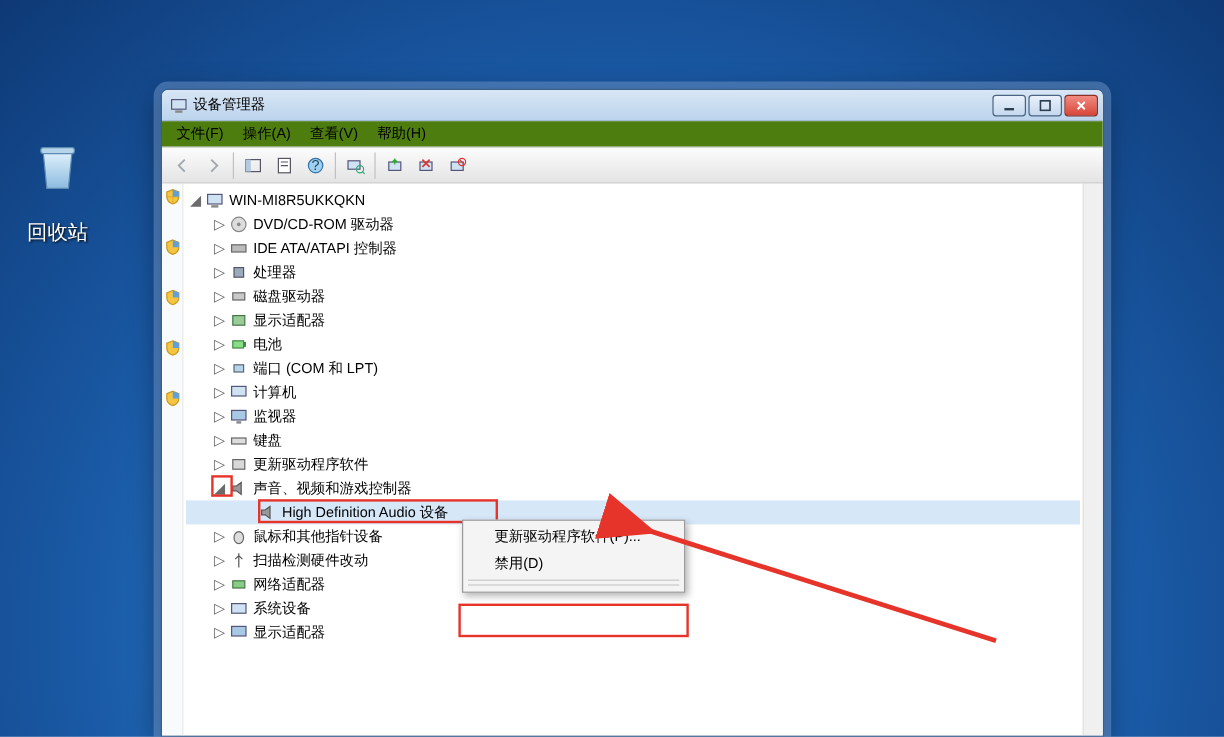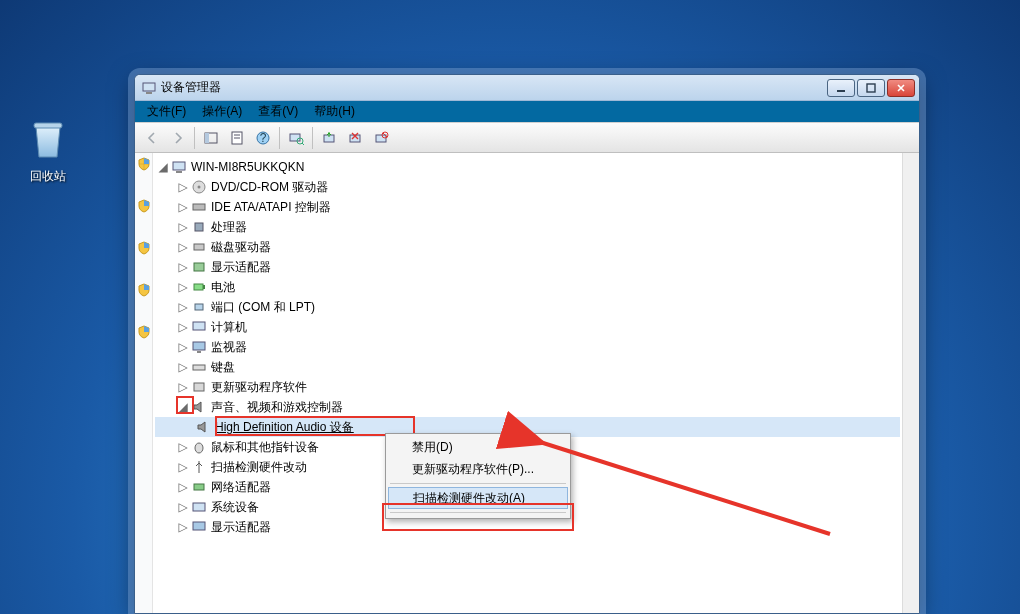--- a/index.html
+++ b/index.html
@@ -4,21 +4,21 @@
 <style>
   * { box-sizing: border-box; margin: 0; padding: 0; font-family: "Segoe UI", Tahoma, sans-serif; font-size: 12px; }
   html, body { width: 1020px; height: 614px; overflow: hidden; }
   body {
     background: radial-gradient(circle at 50% 85%, #4aa3e0 0%, #2a7cc9 30%, #1a5aa6 60%, #0e3975 100%);
     position: relative;
   }
   
   .desktop-icon { position: absolute; left: 18px; top: 115px; width: 60px; text-align: center; color: white; cursor: default; }
   .desktop-icon svg { width: 48px; height: 48px; }
-  .desktop-icon-label { font-size: 12px; text-shadow: 1px 1px 2px black; margin-top: 2px; }
+  .desktop-icon-label { font-size: 17px; text-shadow: 1px 1px 2px black; margin-top: 16px; }
   
   .window {
     position: absolute; left: 134px; top: 74px; width: 786px; height: 540px;
     background: #fff;
     border: 1px solid #3a5f8a;
     border-radius: 6px 6px 0 0;
     box-shadow: 0 0 0 6px rgba(120,160,210,0.45), 0 6px 24px rgba(0,0,0,0.5);
     display: flex; flex-direction: column;
     overflow: hidden;
   }
@@ -27,39 +27,39 @@
     background: linear-gradient(to bottom, #d8e6f5, #bcd4ec);
     display: flex; align-items: center; padding: 0 4px 0 6px;
     border-bottom: 1px solid #9fb9d6;
   }
   .titlebar-icon { width: 16px; height: 16px; margin-right: 4px; }
   .titlebar-title { flex: 1; color: #000; }
   .win-controls { display: flex; gap: 2px; }
   .win-btn { width: 28px; height: 18px; border: 1px solid #4a6582; border-radius: 3px; display: flex; align-items:center; justify-content:center; background: linear-gradient(to bottom,#e9f1fb,#c5d8ee); }
   .win-btn.close { background: linear-gradient(to bottom,#f08b82,#d9463a); border-color:#8c2f27; }
   .win-btn svg { width: 10px; height: 10px; }
-  .menubar { height: 22px; background:#0369a1; display:flex; align-items:center; padding:0 4px; border-bottom:1px solid #d0d0d0; }
+  .menubar { height: 22px; background:#4d7c0f; display:flex; align-items:center; padding:0 4px; border-bottom:1px solid #d0d0d0; }
   .menu-item { padding: 2px 8px; cursor: default; }
   .toolbar { height: 30px; background: linear-gradient(to bottom,#fcfcfc,#e4e4e4); border-bottom:1px solid #bfbfbf; display:flex; align-items:center; padding:0 4px; gap:0; }
   .tb-btn { width: 24px; height: 24px; display:flex; align-items:center; justify-content:center; border:1px solid transparent; border-radius:2px; margin:0 1px; }
   .tb-btn svg { width:16px; height:16px; }
   .tb-btn.disabled { opacity: .4; }
   .tb-sep { width:1px; height:22px; background:#c0c0c0; margin:0 3px; }
   .content-row { flex:1; display:flex; min-height:0; }
   .left-rail { width:18px; background:#f9fafb; border-right:1px solid #e4e4e4; display:flex; flex-direction:column; align-items:center; padding-top:4px; gap:28px; }
   .shield { width:14px; height:14px; }
   .tree { flex:1; background:#fff; padding:4px 2px; overflow:auto; position:relative; }
   .tree ul { list-style:none; }
   .tree li { white-space: nowrap; }
   .node { display:flex; align-items:center; height:20px; padding-right:6px; }
   .expander { width:16px; height:16px; display:flex; align-items:center; justify-content:center; color:#6b6b6b; cursor:default; }
   .node-icon { width:16px; height:16px; margin-right:4px; display:inline-flex; align-items:center; justify-content:center;}
   .node-label { cursor:default; }
   .indent-1 { padding-left: 20px; }
-  .indent-2 { padding-left: 24px; text-decoration: underline; }
+  .indent-2 { padding-left: 44px; }
   .highlight-box { position:absolute; border:2px solid #e6342a; pointer-events:none; }
   .context-menu { position:absolute; background:#f4f4f4; border:1px solid #9a9a9a; box-shadow:2px 3px 6px rgba(0,0,0,.3); padding:2px; }
   .ctx-item { height:22px; display:flex; align-items:center; padding:0 18px 0 24px; cursor:default; }
   .ctx-item.highlighted { background:#d6e7f8; border:1px solid #8fb6de; height:22px; }
   .ctx-sep { height:1px; background:#c9c9c9; margin:3px 2px; }
   .scrollbar { width:17px; background:#f0f0f0; border-left:1px solid #dcdcdc; }
   
   .arrow-svg { position:absolute; pointer-events:none; }
 </style>
 </head>
@@ -417,24 +417,23 @@
                 </div>
               </li>
           </ul>
         </li>
       </ul>
 
       <div class="highlight-box" style="left:23px; top:243px; width:18px; height:18px;"></div>
       <div class="highlight-box" style="left:62px; top:263px; width:200px; height:20px;"></div>
 
       <div class="context-menu" style="left:232px; top:280px; width:186px;">
+        <div class="ctx-item">更新驱动程序软件(P)...</div>
         <div class="ctx-item">禁用(D)</div>
-        <div class="ctx-item">更新驱动程序软件(P)...</div>
         <div class="ctx-sep"></div>
-        <div class="ctx-item highlighted">扫描检测硬件改动(A)</div>
         <div class="ctx-sep"></div>
       </div>
       <div class="highlight-box" style="left:229px; top:350px; width:192px; height:28px;"></div>
     </div>
 
     <div class="scrollbar"></div>
   </div>
 </div>
 
 <svg class="arrow-svg" style="left:480px; top:400px;" width="370" height="150">

